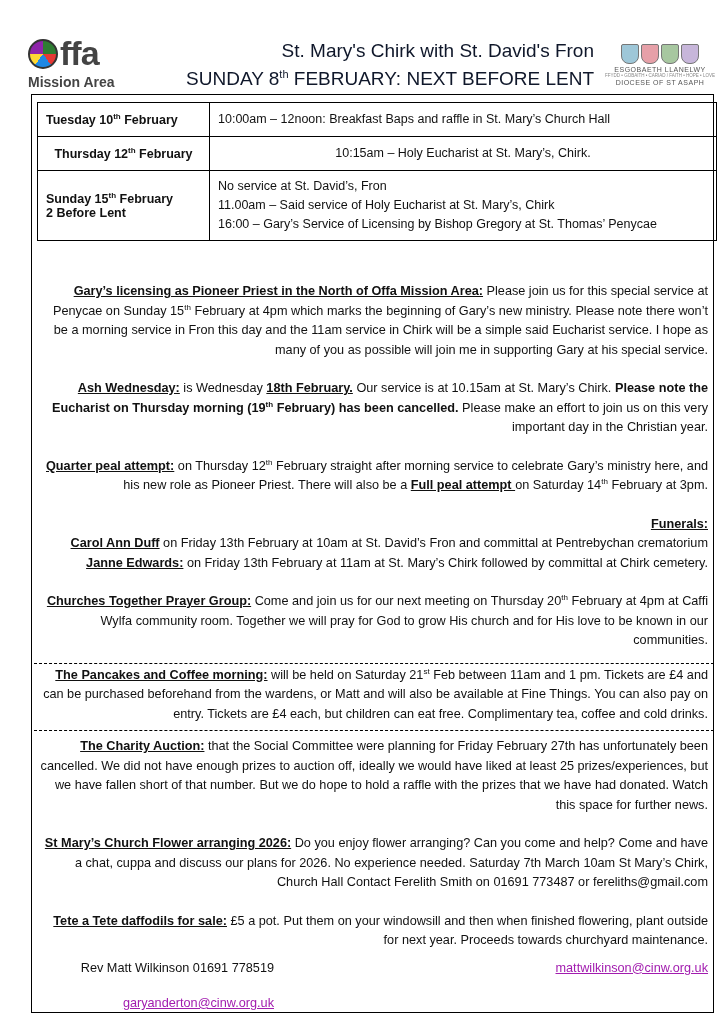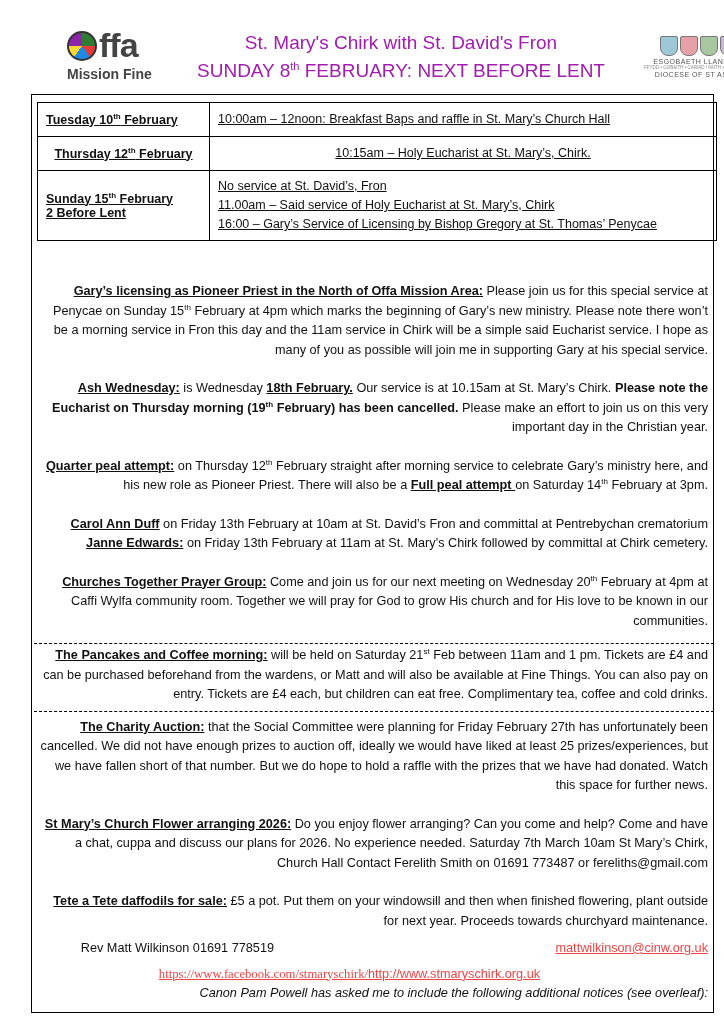--- a/index.html
+++ b/index.html
@@ -1,61 +1,61 @@
 <!DOCTYPE html>
 <html><head>
 <meta charset="utf-8">
 <style>
   html, body { margin: 0; padding: 0; background: #fff; }
   body { width: 724px; height: 1024px; position: relative; overflow: hidden; font-family: "Liberation Sans", "DejaVu Sans", sans-serif; color: #111; }
-  .header { position: absolute; left: 0; top: 0; width: 636px; height: 92px; margin-left: 39px; }
+  .header { position: absolute; left: 0; top: 8px; width: 636px; height: 92px; }
   .offa-logo { position: absolute; left: 26px; top: 28px; width: 92px; height: 56px; }
   .offa-logo .globe { position: absolute; left: 2px; top: 3px; width: 30px; height: 30px; border-radius: 50%; background: conic-gradient(#2e7d32 0 25%, #e53935 25% 40%, #1e88e5 40% 60%, #fdd835 60% 75%, #8e24aa 75% 100%); border: 2px solid #333; box-sizing: border-box; }
   .offa-logo .word { position: absolute; left: 34px; top: -2px; font-size: 34px; font-weight: bold; color: #444; letter-spacing: -1px; }
   .offa-logo .sub { position: absolute; left: 2px; top: 38px; font-size: 14px; font-weight: bold; color: #444; white-space: nowrap; }
-  .title { position: absolute; left: 130px; width: 464px; text-align: center; font-size: 19px; color: #a21caf; }
+  .title { position: absolute; left: 130px; width: 464px; text-align: right; font-size: 19px; color: #0f172a; }
   .title.l1 { top: 32px; }
   .title.l2 { top: 60px; }
   .title sup { font-size: 11px; }
   .diocese-logo { position: absolute; left: 605px; top: 36px; width: 110px; height: 56px; text-align: center; }
   .diocese-logo .shields { display: flex; justify-content: center; gap: 2px; }
   .diocese-logo .shield { width: 16px; height: 18px; border-radius: 2px 2px 8px 8px; border: 1px solid #777; }
   .diocese-logo .t1 { font-size: 7px; color: #555; margin-top: 2px; letter-spacing: .5px; }
   .diocese-logo .t2 { font-size: 4.5px; color: #888; line-height: 6px; }
   .diocese-logo .t3 { font-size: 7px; color: #555; letter-spacing: .5px; }
 
   .main-frame { position: absolute; left: 31px; top: 94px; width: 683px; height: 919px; border: 1px solid #000; box-sizing: border-box; }
   table.services { position: absolute; left: 37px; top: 102px; width: 680px; border-collapse: collapse; font-size: 12.5px; }
-  table.services td { border: 1px solid #000; padding: 6px 8px; vertical-align: middle; text-decoration: underline; }
+  table.services td { border: 1px solid #000; padding: 6px 8px; vertical-align: middle; }
   table.services td.day { width: 155px; font-weight: bold; }
   table.services td.day sup { font-size: 8px; }
   table.services td.ev div { line-height: 19px; }
 
   .sections { position: absolute; left: 34px; top: 282px; width: 680px; font-size: 12.7px; line-height: 19.5px; }
   .sec { padding: 0 6px; text-align: right; }
   .sec p { margin: 0; }
   .sec b, .sec u { }
   .hdr { font-weight: bold; text-decoration: underline; }
   .gap { height: 19px; }
   .dash-top { border-top: 1px dashed #000; padding-top: 2px; margin-top: 4px; }
   sup { font-size: 8px; line-height: 0; }
   .contacts { display: grid; grid-template-columns: 234px 1fr; row-gap: 16px; }
-  a.lnk { color: #ef4444; text-decoration: underline; }
+  a.lnk { color: #a21caf; text-decoration: underline; }
   .links-row { display: flex; }
   .links-row .fb { width: 328px; font-family: Liberation Serif, serif; }
   .note-italic { font-style: italic; }
 </style>
 </head>
 <body>
 
 <div class="header">
   <div class="offa-logo">
     <div class="globe"></div>
     <div class="word">ffa</div>
-    <div class="sub">Mission Fine</div>
+    <div class="sub">Mission Area</div>
   </div>
   <div class="title l1">St. Mary's Chirk with St. David's Fron</div>
   <div class="title l2"><span>SUNDAY 8</span><sup>th</sup><span> FEBRUARY: NEXT BEFORE LENT</span></div>
   <div class="diocese-logo">
     <div class="shields">
       <div class="shield" style="background:#9ec7d8"></div>
       <div class="shield" style="background:#e6a0a8"></div>
       <div class="shield" style="background:#a7c7a0"></div>
       <div class="shield" style="background:#c7b6da"></div>
     </div>
@@ -99,45 +99,47 @@
   <div class="gap"></div>
   <div class="sec">
     <p><span class="hdr">Ash Wednesday:</span><span> is Wednesday </span><span class="hdr">18th February.</span><span> Our service is at 10.15am at St. Mary’s Chirk. </span><b>Please note the Eucharist on Thursday morning (19</b><b><sup>th</sup></b><b> February) has been cancelled.</b><span> Please make an effort to join us on this very important day in the Christian year.</span></p>
   </div>
   <div class="gap"></div>
   <div class="sec">
     <p><span class="hdr">Quarter peal attempt:</span><span> on Thursday 12</span><sup>th</sup><span> February straight after morning service to celebrate Gary’s ministry here, and his new role as Pioneer Priest. There will also be a </span><span class="hdr">Full peal attempt </span><span>on Saturday 14</span><sup>th</sup><span> February at 3pm.</span></p>
   </div>
   <div class="gap"></div>
   <div class="sec">
+    <p class="hdr">Funerals:</p>
     <p><span class="hdr">Carol Ann Duff</span><span> on Friday 13th February at 10am at St. David’s Fron and committal at Pentrebychan crematorium</span></p>
     <p><span class="hdr">Janne Edwards:</span><span> on Friday 13th February at 11am at St. Mary’s Chirk followed by committal at Chirk cemetery.</span></p>
   </div>
   <div class="gap"></div>
   <div class="sec">
-    <p><span class="hdr">Churches Together Prayer Group:</span><span> Come and join us for our next meeting on Wednesday 20</span><sup>th</sup><span> February at 4pm at Caffi Wylfa community room. Together we will pray for God to grow His church and for His love to be known in our communities.</span></p>
+    <p><span class="hdr">Churches Together Prayer Group:</span><span> Come and join us for our next meeting on Thursday 20</span><sup>th</sup><span> February at 4pm at Caffi Wylfa community room. Together we will pray for God to grow His church and for His love to be known in our communities.</span></p>
   </div>
   <div class="sec dash-top" style="margin-top:12px;">
     <p><span class="hdr">The Pancakes and Coffee morning:</span><span> will be held on Saturday 21</span><sup>st</sup><span> Feb between 11am and 1 pm. Tickets are £4 and can be purchased beforehand from the wardens, or Matt and will also be available at Fine Things. You can also pay on entry. Tickets are £4 each, but children can eat free.   Complimentary tea, coffee and cold drinks.</span></p>
   </div>
   <div class="sec dash-top" style="margin-top:6px;padding-top:6px;">
     <p><span class="hdr">The Charity Auction:</span><span> that the Social Committee were planning for Friday February 27th has unfortunately been cancelled.   We did not have enough prizes to auction off, ideally we would have liked at least 25 prizes/experiences, but we have fallen short of that number.   But we do hope to hold a raffle with the prizes that we have had donated.  Watch this space for further news.</span></p>
   </div>
   <div class="gap"></div>
   <div class="sec">
     <p><span class="hdr">St Mary’s Church Flower arranging 2026:</span><span> Do you enjoy flower arranging? Can you come and help? Come and have a chat, cuppa and discuss our plans for 2026. No experience needed. Saturday 7th March 10am St Mary’s Chirk, Church Hall Contact Ferelith Smith on 01691 773487 or fereliths@gmail.com</span></p>
   </div>
   <div class="gap"></div>
   <div class="sec">
     <p><span class="hdr">Tete a Tete daffodils for sale:</span><span> £5 a pot. Put them on your windowsill and then when finished flowering, plant outside for next year. Proceeds towards churchyard maintenance.</span></p>
   </div>
   <div class="gap" style="height:8px"></div>
   <div class="sec contacts">
     <span>Rev Matt Wilkinson 01691 778519</span>
     <a class="lnk" href="#">mattwilkinson@cinw.org.uk</a>
+    <a class="lnk" href="#">garyanderton@cinw.org.uk</a>
   </div>
   <div class="gap" style="height:6px"></div>
   <div class="sec links-row">
     <a class="lnk fb" href="#">https://www.facebook.com/stmaryschirk/</a>
     <a class="lnk" href="#">http://www.stmaryschirk.org.uk</a>
   </div>
   <div class="sec note-italic">Canon Pam Powell has asked me to include the following additional notices (see overleaf):</div>
 </div>
 
 </body></html>

